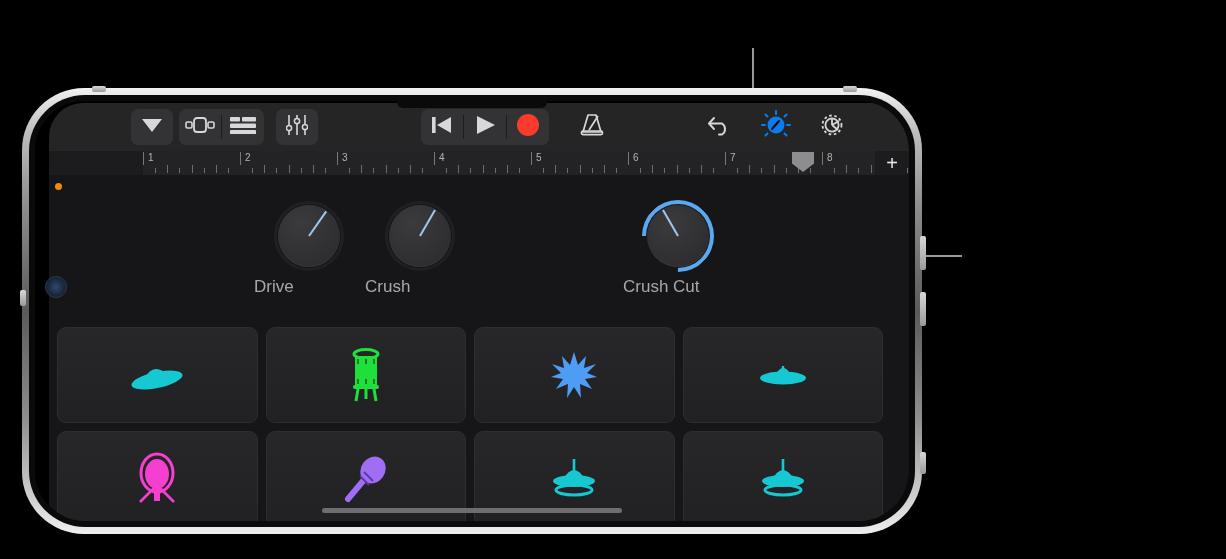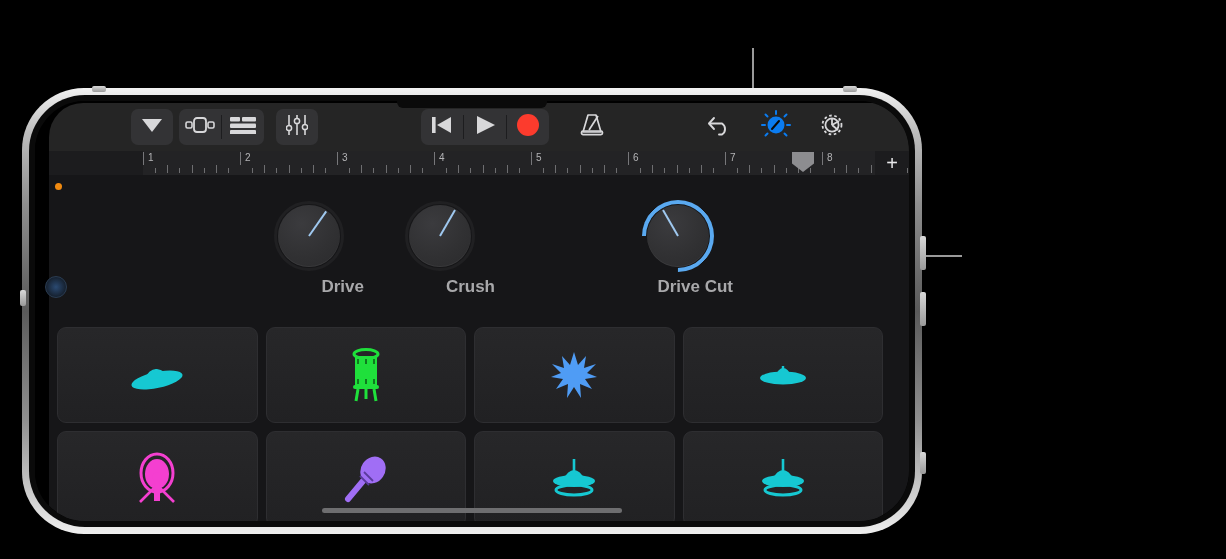--- a/index.html
+++ b/index.html
@@ -104,21 +104,21 @@
     position: absolute; left: 14px; right: 0; top: 74px; bottom: 0;
     background: #161618;
   }
   .rec-dot {
     position: absolute; left: 6px; top: 8px;
     width: 7px; height: 7px; border-radius: 50%; background: #f08a10;
   }
 
   
   .knob-row { position: absolute; left: 0; right: 0; top: 30px; height: 110px; }
-  .knob-cell { position: absolute; width: 110px; text-align: right; font-weight: bold; }
+  .knob-cell { position: absolute; width: 110px; text-align: left; }
   .knob {
     width: 62px; height: 62px; margin: 0 auto; position: relative;
   }
   .knob .dial {
     position: absolute; inset: 0; border-radius: 50%;
     background: radial-gradient(circle at 38% 30%, #3b3b3e 0%, #313133 55%, #2a2a2c 100%);
     box-shadow: inset 0 -1px 0 rgba(255,255,255,0.06);
   }
   .knob .ring-dark {
     position: absolute; inset: -4px; border-radius: 50%;
@@ -390,37 +390,37 @@
 
               <div class="knob-cell" style="left:205px">
                 <div class="knob">
                   <div class="ring-dark"></div>
                   <div class="dial"></div>
                   <div class="pointer" style="transform:translate(-50%,0) rotate(-145deg)"></div>
                 </div>
                 <div class="knob-label">Drive</div>
               </div>
 
-              <div class="knob-cell" style="left:336px">
+              <div class="knob-cell" style="left:316px">
                 <div class="knob">
                   <div class="ring-dark"></div>
                   <div class="dial"></div>
                   <div class="pointer" style="transform:translate(-50%,0) rotate(-150deg)"></div>
                 </div>
                 <div class="knob-label">Crush</div>
               </div>
 
 
               <div class="knob-cell" style="left:574px">
                 <div class="knob active">
                   <div class="ring-blue"></div>
                   <div class="dial"></div>
                   <div class="pointer" style="transform:translate(-50%,0) rotate(150deg)"></div>
                 </div>
-                <div class="knob-label">Drive Cut</div>
+                <div class="knob-label">Crush Cut</div>
               </div>
 
             </div>
 
             <div class="pads">
 
               <div class="pad-row">
                 <div class="pad">
                   <span>
                     <svg width="54" height="34" viewBox="0 0 54 34">

